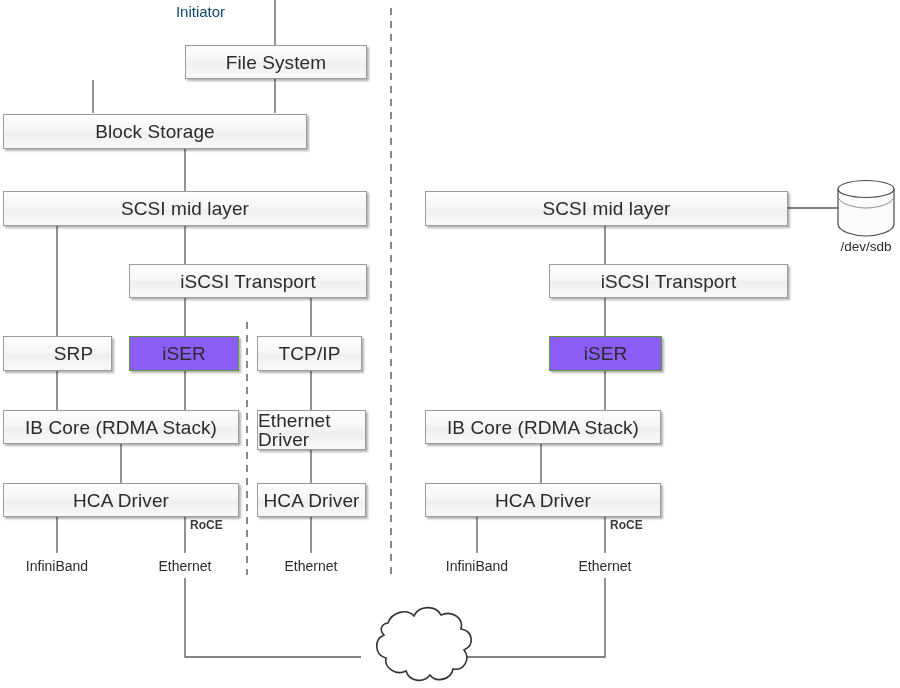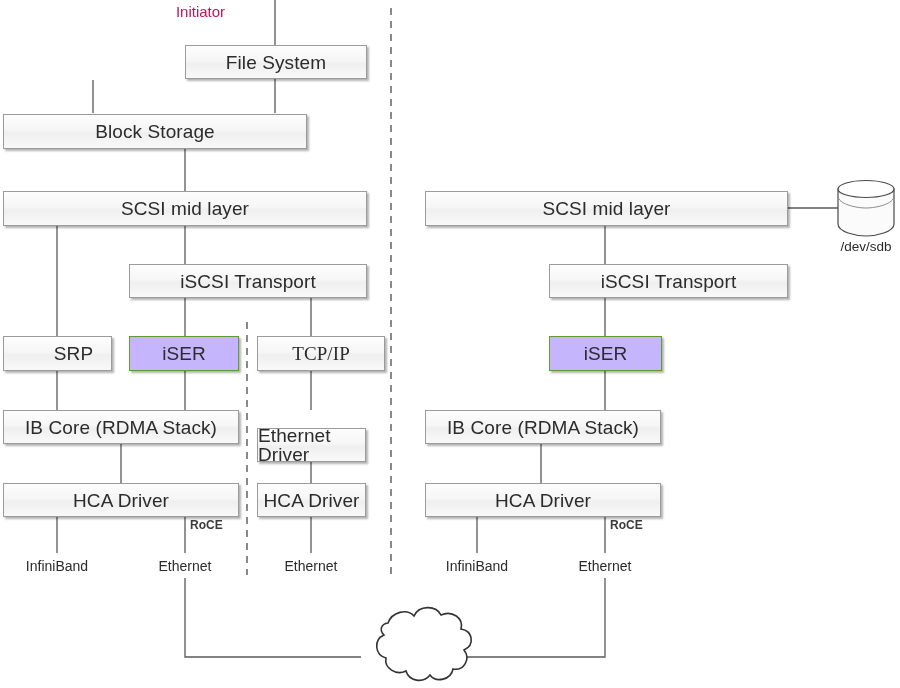--- a/index.html
+++ b/index.html
@@ -32,27 +32,27 @@
     display: flex;
     align-items: center;
     justify-content: center;
     font-size: 19px;
     color: #2b2b2b;
     line-height: 1;
     letter-spacing: 0.1px;
     z-index: 5;
   }
   .node-box.accent {
-    background: #c4b5fd;
+    background: #8b5cf6;
     border: 1px solid #5f9c32;
   }
   .section-title {
     position: absolute;
     font-size: 15px;
-    color: #be185d;
+    color: #0c4a6e;
     text-align: center;
     z-index: 6;
   }
   .edge-label {
     position: absolute;
     font-size: 14px;
     color: #2b2b2b;
     text-align: center;
     z-index: 6;
     white-space: nowrap;
@@ -163,25 +163,25 @@
   <div class="node-box" style="left:3px; top:114px; width:304px; height:35px;">Block Storage</div>
 
   <div class="node-box" style="left:3px; top:191px; width:364px; height:35px;">SCSI mid layer</div>
 
   <div class="node-box" style="left:129px; top:264px; width:238px; height:34px;">iSCSI Transport</div>
 
   <div class="node-box" style="left:3px; top:336px; width:109px; height:35px;padding-left:32px;">SRP</div>
 
   <div class="node-box accent" style="left:129px; top:336px; width:110px; height:35px;">iSER</div>
 
-  <div class="node-box" style="left:257px; top:336px; width:128px; height:35px;font-family:Liberation Serif, serif;">TCP/IP</div>
+  <div class="node-box" style="left:257px; top:336px; width:105px; height:35px;">TCP/IP</div>
 
   <div class="node-box" style="left:3px; top:410px; width:236px; height:34px;">IB Core (RDMA Stack)</div>
 
-  <div class="node-box" style="left:257px; top:410px; width:109px; height:34px;margin-top:18px;">Ethernet Driver</div>
+  <div class="node-box" style="left:257px; top:410px; width:109px; height:40px;">Ethernet Driver</div>
 
   <div class="node-box" style="left:3px; top:483px; width:236px; height:34px;">HCA Driver</div>
 
   <div class="node-box" style="left:257px; top:483px; width:109px; height:34px;">HCA Driver</div>
 
   <div class="node-box" style="left:425px; top:191px; width:363px; height:35px;">SCSI mid layer</div>
 
   <div class="node-box" style="left:549px; top:264px; width:239px; height:34px;">iSCSI Transport</div>
 
   <div class="node-box accent" style="left:549px; top:336px; width:113px; height:35px;">iSER</div>

